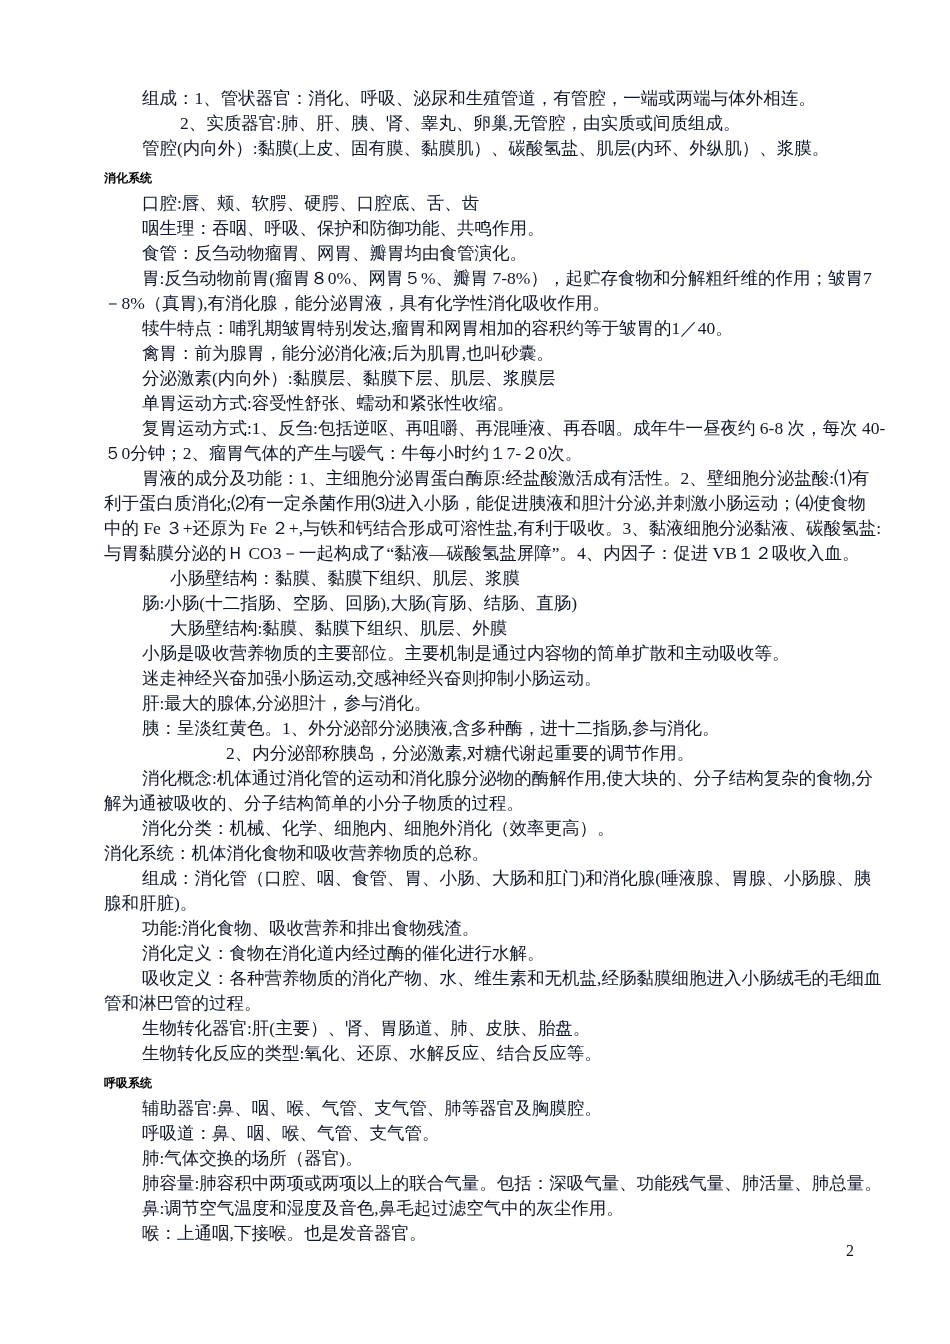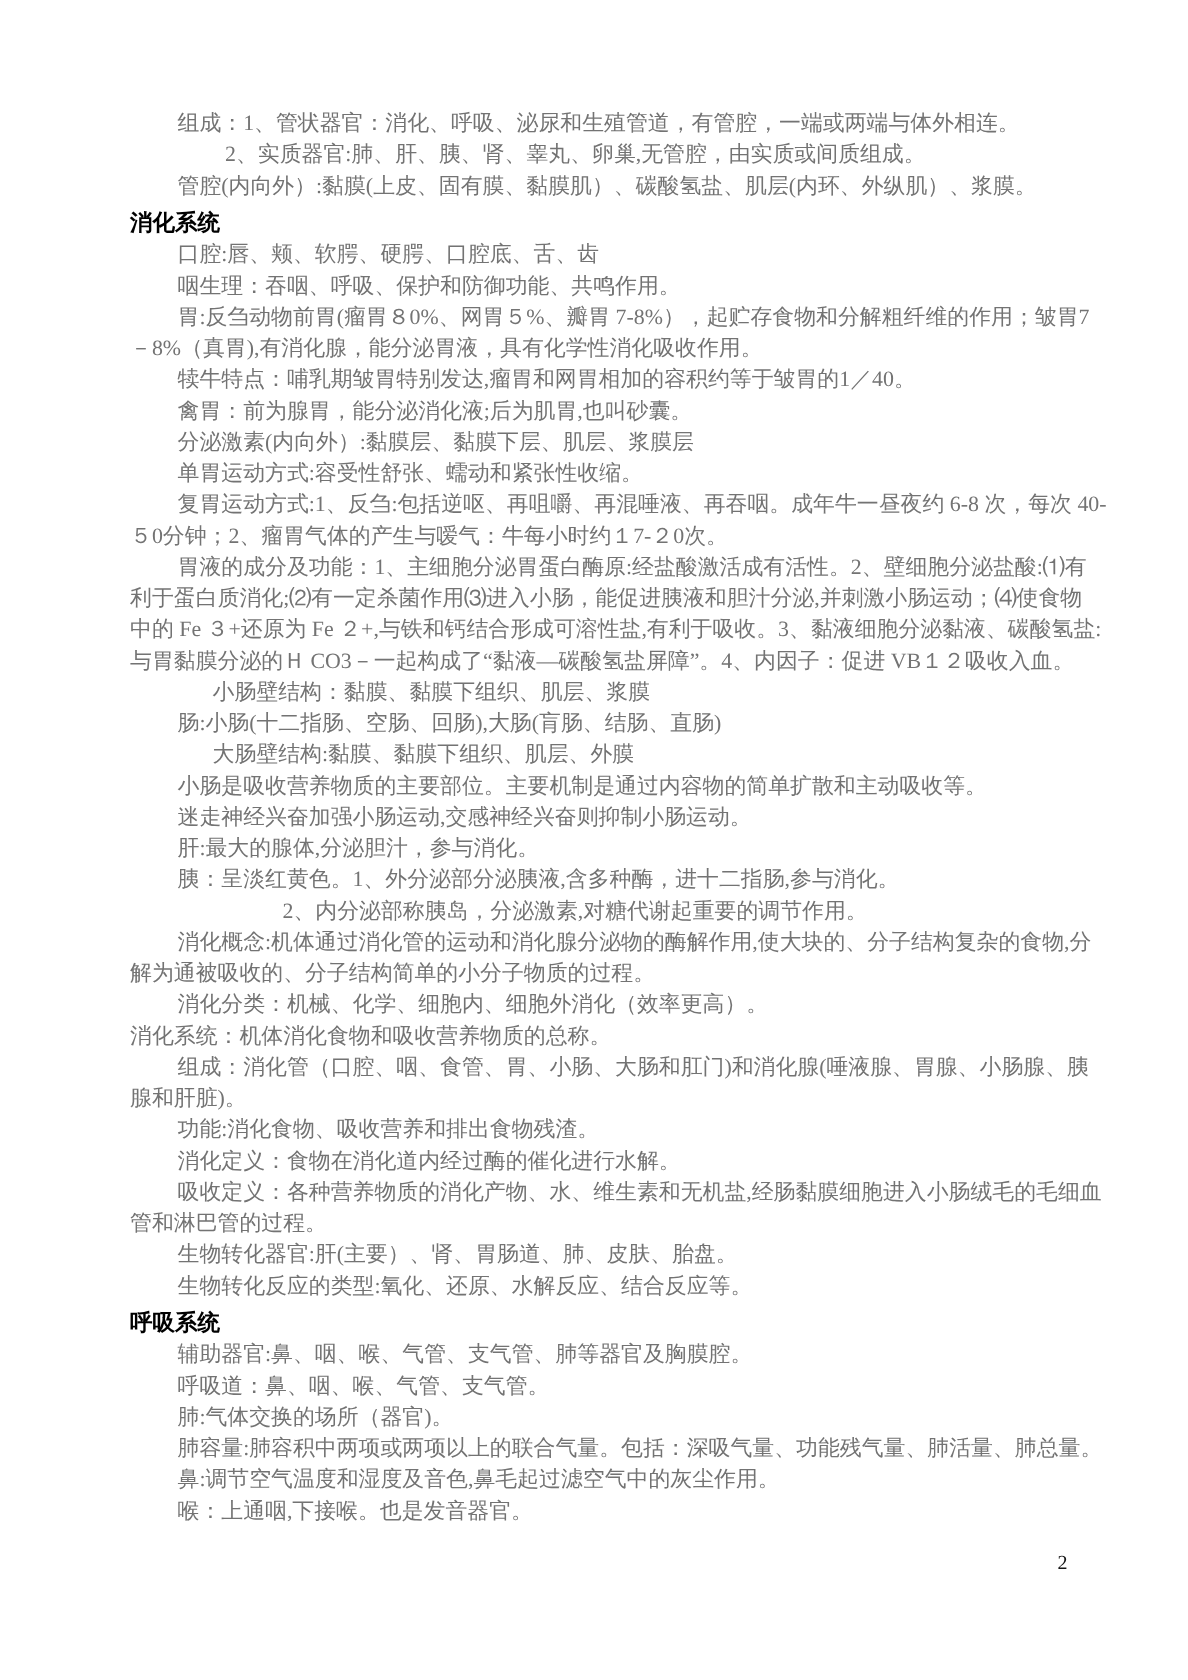--- a/index.html
+++ b/index.html
@@ -13,32 +13,32 @@
   .content {
     position: absolute;
     left: 104px;
     top: 86px;
     width: 762px;
   }
   .line {
     font-family: "Liberation Serif", "DejaVu Serif", serif;
     font-size: 17.5px;
     line-height: 25px;
-    color: #737373;
+    color: #0f172a;
     white-space: nowrap;
   }
   .indent-0 { padding-left: 0; }
   .indent-1 { padding-left: 38px; }
   .indent-2 { padding-left: 66px; }
   .indent-3 { padding-left: 76px; }
   .indent-4 { padding-left: 122px; }
   .heading {
     font-family: "Liberation Sans", "DejaVu Sans", sans-serif;
     font-weight: bold;
-    font-size: 18px;
+    font-size: 12px;
     margin-top: 5px;
     color: #000000;
   }
   .page-number {
     position: absolute;
     left: 846px;
     top: 1242px;
     font-family: "Liberation Serif", "DejaVu Serif", serif;
     font-size: 16px;
     color: #141414;
@@ -48,20 +48,21 @@
 <body>
 
 <div class="page">
   <div class="content" id="doc-body">
       <div class="line indent-1">组成：1、管状器官：消化、呼吸、泌尿和生殖管道，有管腔，一端或两端与体外相连。</div>
       <div class="line indent-3">2、实质器官:肺、肝、胰、肾、睾丸、卵巢,无管腔，由实质或间质组成。</div>
       <div class="line indent-1">管腔(内向外）:黏膜(上皮、固有膜、黏膜肌）、碳酸氢盐、肌层(内环、外纵肌）、浆膜。</div>
       <div class="line indent-0 heading">消化系统</div>
       <div class="line indent-1">口腔:唇、颊、软腭、硬腭、口腔底、舌、齿</div>
       <div class="line indent-1">咽生理：吞咽、呼吸、保护和防御功能、共鸣作用。</div>
+      <div class="line indent-1">食管：反刍动物瘤胃、网胃、瓣胃均由食管演化。</div>
       <div class="line indent-1">胃:反刍动物前胃(瘤胃８0%、网胃５%、瓣胃 7-8%），起贮存食物和分解粗纤维的作用；皱胃7</div>
       <div class="line indent-0">－8%（真胃),有消化腺，能分泌胃液，具有化学性消化吸收作用。</div>
       <div class="line indent-1">犊牛特点：哺乳期皱胃特别发达,瘤胃和网胃相加的容积约等于皱胃的1／40。</div>
       <div class="line indent-1">禽胃：前为腺胃，能分泌消化液;后为肌胃,也叫砂囊。</div>
       <div class="line indent-1">分泌激素(内向外）:黏膜层、黏膜下层、肌层、浆膜层</div>
       <div class="line indent-1">单胃运动方式:容受性舒张、蠕动和紧张性收缩。</div>
       <div class="line indent-1">复胃运动方式:1、反刍:包括逆呕、再咀嚼、再混唾液、再吞咽。成年牛一昼夜约 6-8 次，每次 40-</div>
       <div class="line indent-0">５0分钟；2、瘤胃气体的产生与嗳气：牛每小时约１7-２0次。</div>
       <div class="line indent-1">胃液的成分及功能：1、主细胞分泌胃蛋白酶原:经盐酸激活成有活性。2、壁细胞分泌盐酸:⑴有</div>
       <div class="line indent-0">利于蛋白质消化;⑵有一定杀菌作用⑶进入小肠，能促进胰液和胆汁分泌,并刺激小肠运动；⑷使食物</div>

